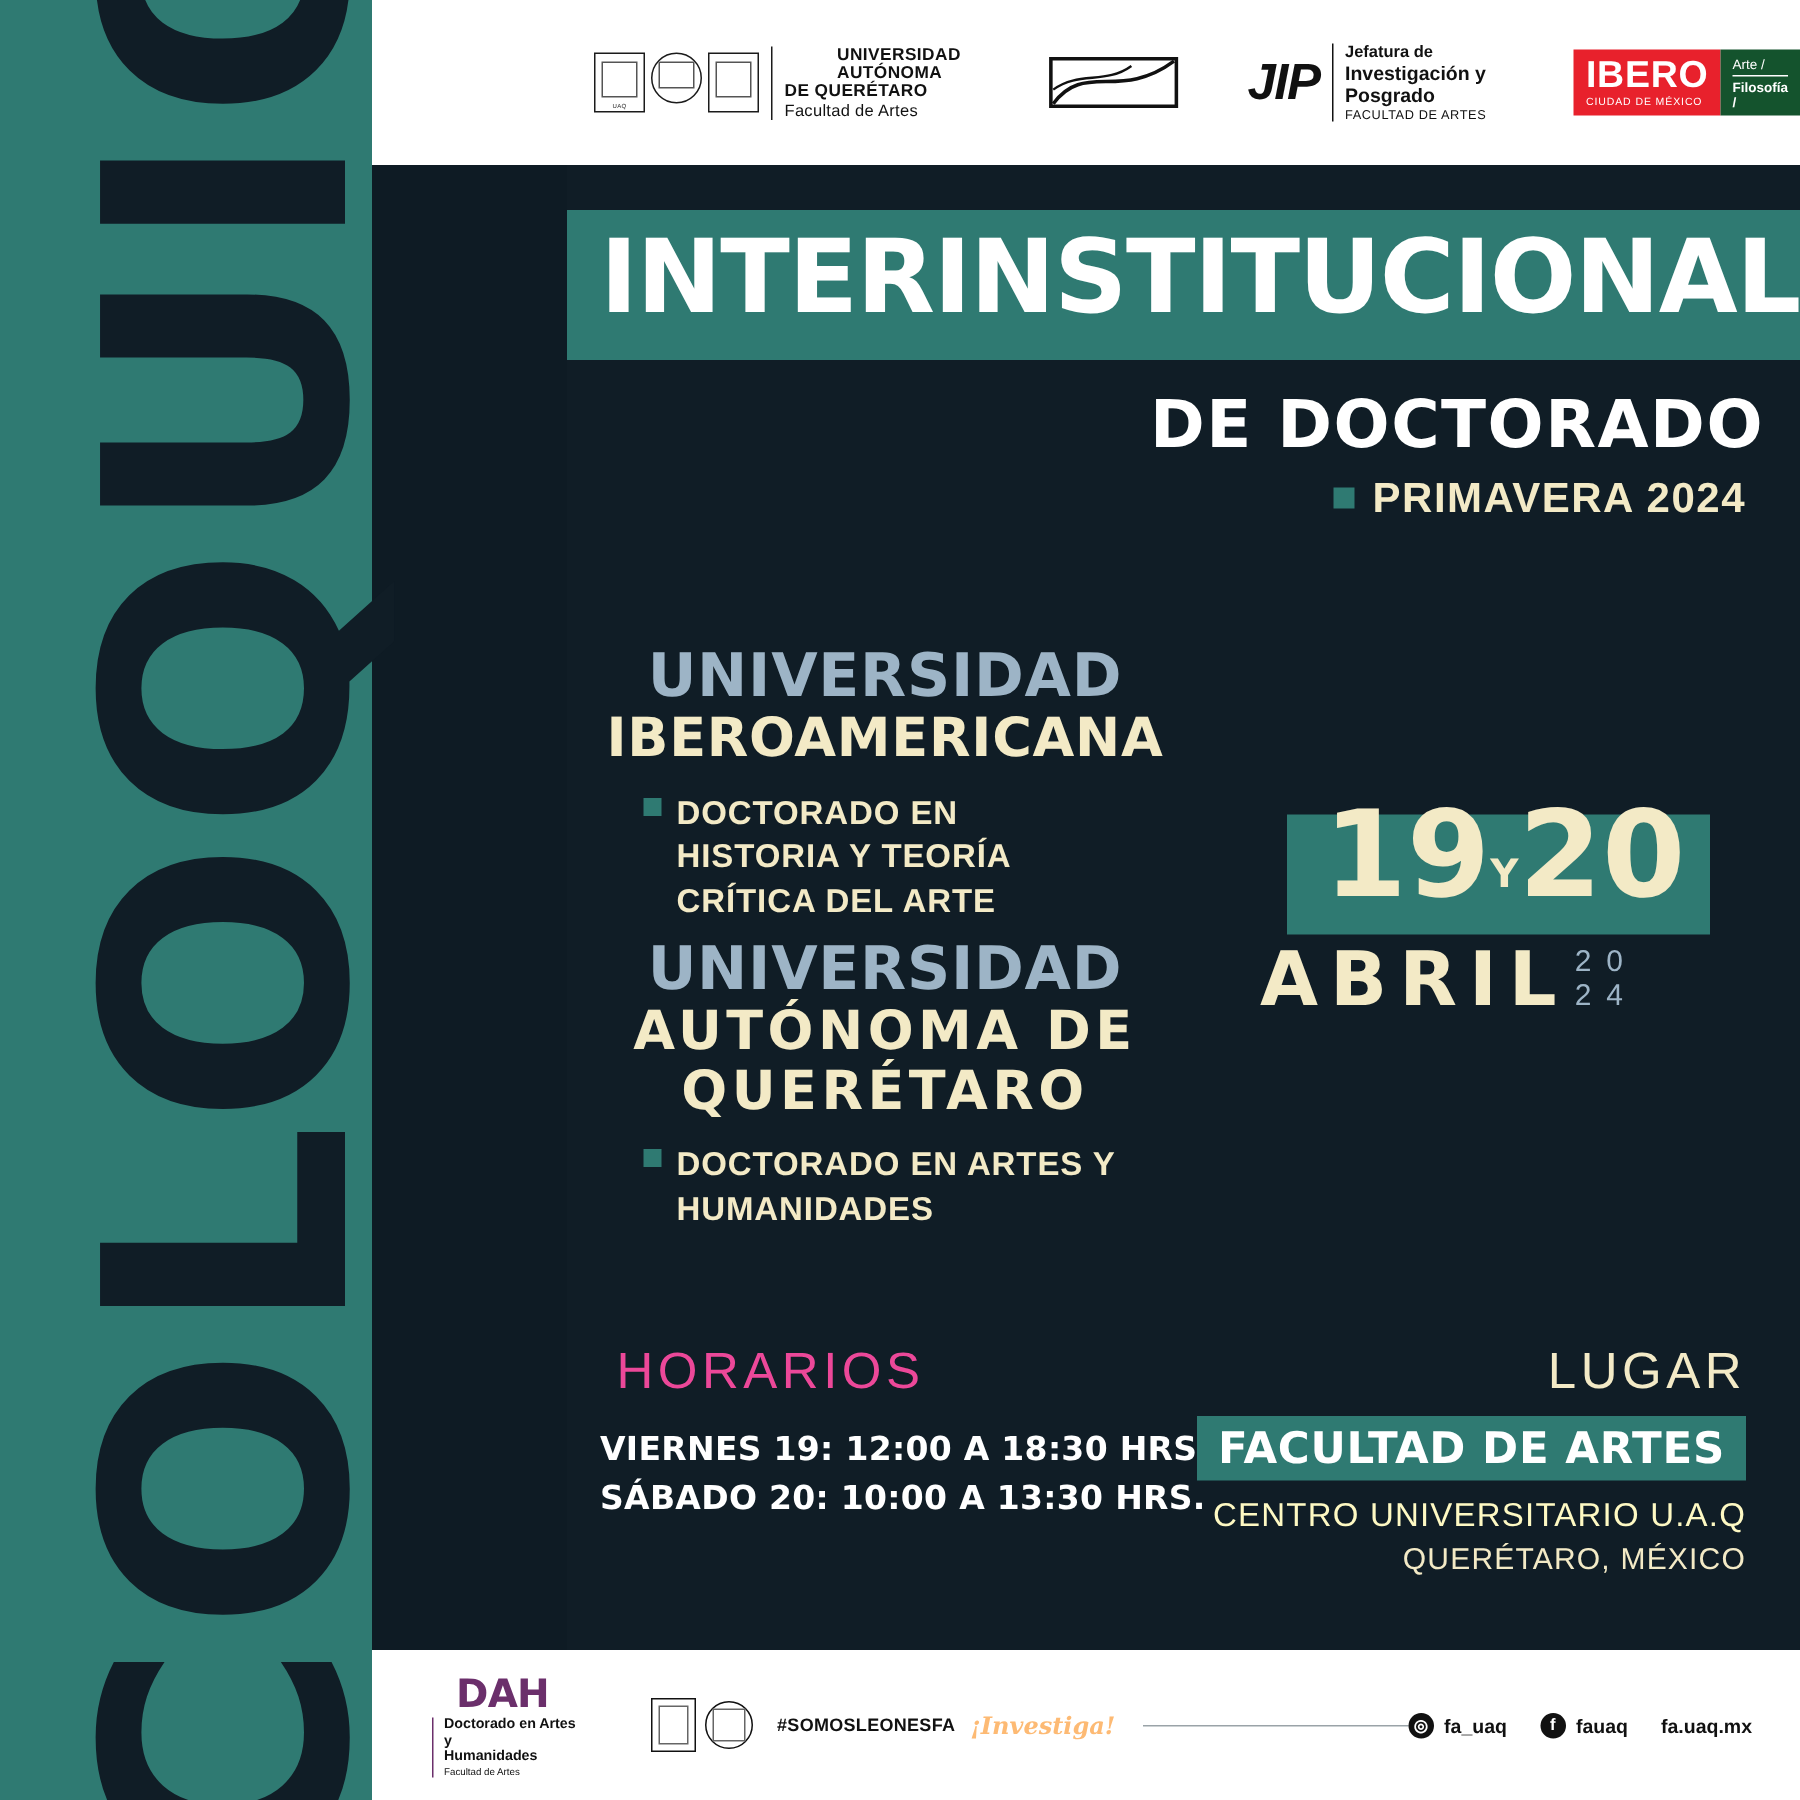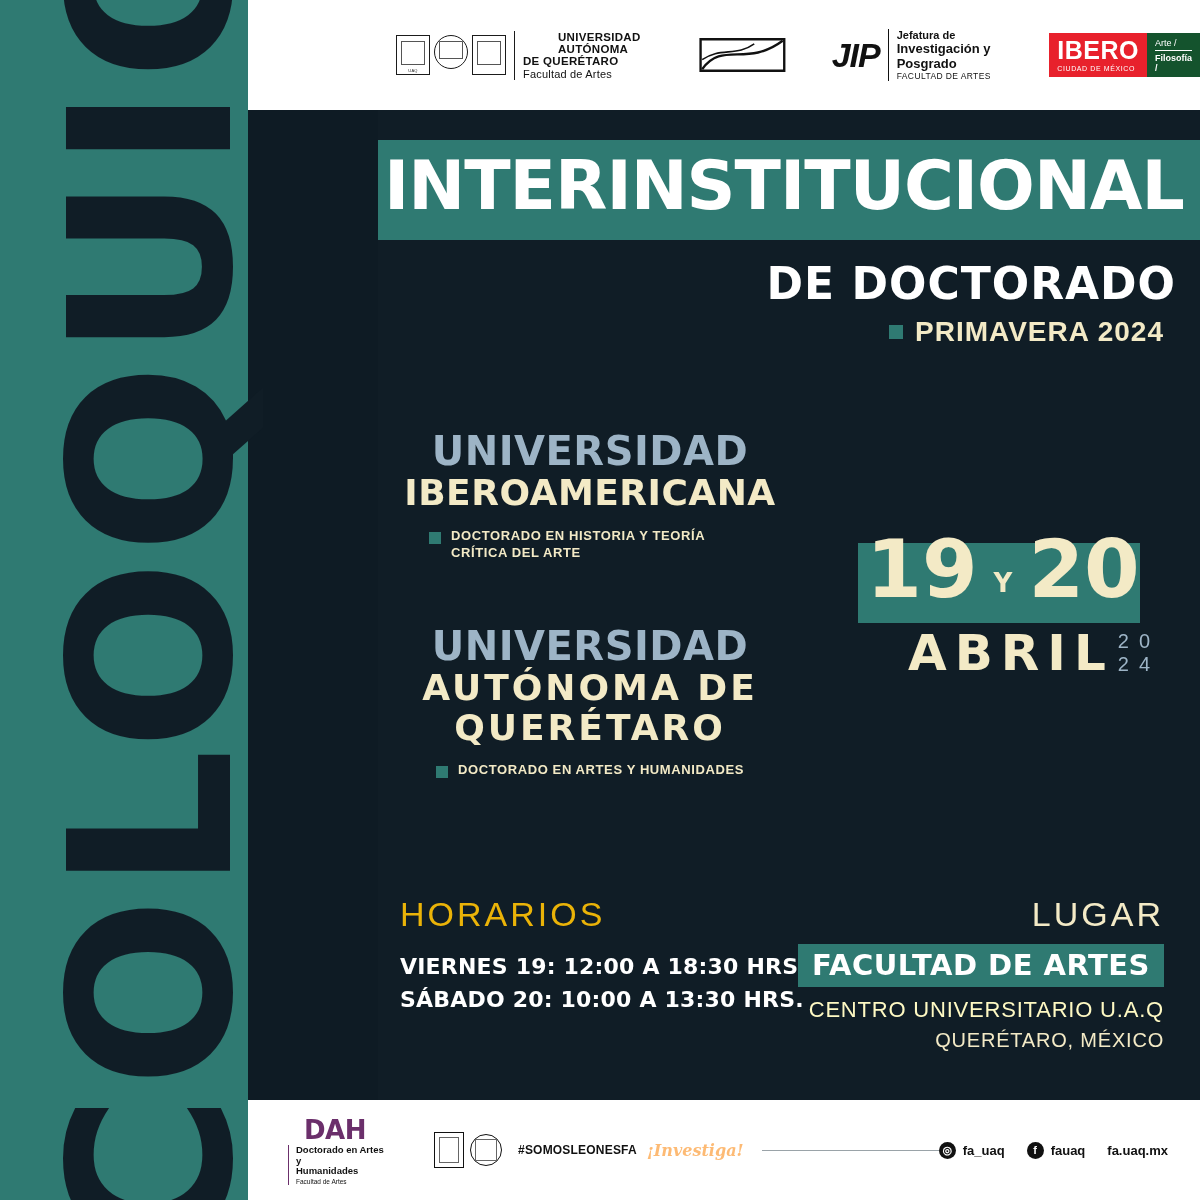--- a/index.html
+++ b/index.html
@@ -102,21 +102,21 @@
   .logo-ibero { margin-left: 42px; display: flex; align-items: stretch; height: 44px; }
   .ibero-red { background: #e8212c; padding: 3px 8px 3px 8px; display:flex; flex-direction: column; justify-content:center; }
   .ibero-red .ir1 { color:#fff; font-weight: bold; font-size: 25px; letter-spacing: .5px; line-height: 1; }
   .ibero-red .ir2 { color:#fff; font-size: 7px; letter-spacing: .6px; margin-top: 2px; }
   .ibero-blk { background: #14532d; padding: 3px 8px; display:flex; flex-direction:column; justify-content:center; }
   .ibero-blk .ib1 { color:#fff; font-size: 9px; border-bottom: 1px solid #fff; padding-bottom: 2px; }
   .ibero-blk .ib2 { color:#fff; font-size: 9px; font-weight: bold; padding-top: 2px; }
 
   
   .title-main {
-    position: absolute; left: 384px; top: 152px; width: 800px;
+    position: absolute; left: 400px; top: 152px; width: 800px;
     font-family: "DejaVu Sans", sans-serif;
     font-weight: bold; font-size: 68px; letter-spacing: -1px;
     color: #ffffff; line-height: 1; white-space: nowrap;
   }
   .title-sub {
     position: absolute; right: 24px; top: 258px;
     font-family: "DejaVu Sans", sans-serif;
     font-weight: bold; font-size: 44px; letter-spacing: 1px;
     color: #ffffff; text-align: right; white-space: nowrap;
   }
@@ -143,61 +143,61 @@
     font-family: "DejaVu Sans", sans-serif; font-weight: bold;
     font-size: 36px; color: #f3eac6; letter-spacing: .5px; line-height: 1.1;
   }
   .uni-line-b.spaced { letter-spacing: 3px; }
   .uni-prog {
     margin-top: 14px; display: flex; gap: 10px; align-items: flex-start;
     justify-content: center;
   }
   .uni-prog .sq { width: 12px; height: 12px; background: #2f7a72; margin-top: 5px; flex: none; }
   .uni-prog .txt {
-    font-size: 13px; font-weight: bold; color: #f3eac6; letter-spacing: .6px;
+    font-size: 22px; font-weight: bold; color: #f3eac6; letter-spacing: .6px;
     line-height: 1.35; text-align: left; max-width: 300px;
   }
 
   
   .date-box {
     position: absolute; left: 858px; top: 543px; width: 282px; height: 80px;
     background: #2f7a72; display: flex; align-items: center; justify-content: center;
   }
   .date-nums {
     position: absolute; left: 858px; top: 530px; width: 290px;
-    display: flex; align-items: flex-start; justify-content: center; gap: 16px;
+    display: flex; align-items: flex-start; justify-content: center; gap: 0;
   }
   .date-nums .big {
     font-family: "DejaVu Sans", sans-serif; font-weight: bold;
     font-size: 80px; color: #f3eac6; line-height: 1;
   }
   .date-nums .y {
     font-family: "DejaVu Sans", sans-serif; font-weight: bold;
     font-size: 26px; color: #f3eac6; align-self: flex-end; margin-bottom: 12px;
   }
   .date-month {
-    position: absolute; left: 884px; top: 628px; width: 290px;
+    position: absolute; left: 816px; top: 628px; width: 290px;
     display: flex; align-items: flex-start; justify-content: center;
   }
   .date-month .m {
     font-family: "DejaVu Sans", sans-serif; font-weight: bold;
     font-size: 50px; letter-spacing: 8px; color: #f3eac6; line-height: 1;
   }
   .date-year {
     display: grid; grid-template-columns: 1fr 1fr; gap: 0 10px;
     margin-left: 4px; margin-top: 2px;
   }
   .date-year div {
     font-size: 20px; color: #9db4c6; line-height: 1.15; text-align: center;
   }
 
   
   .sched { position: absolute; left: 400px; top: 895px; }
   .sched .head {
-    font-size: 34px; color: #eab308; letter-spacing: 3px; margin-bottom: 16px;
+    font-size: 34px; color: #ec4899; letter-spacing: 3px; margin-bottom: 16px; margin-left: 11px;
   }
   .sched .row {
     font-family: "DejaVu Sans", sans-serif; font-weight: bold;
     font-size: 22px; color: #ffffff; letter-spacing: .2px; line-height: 1.5;
   }
 
   
   .place { position: absolute; right: 36px; top: 895px; text-align: right; }
   .place .head { font-size: 34px; color: #f3eac6; letter-spacing: 3px; margin-bottom: 10px; }
   .place .band {

